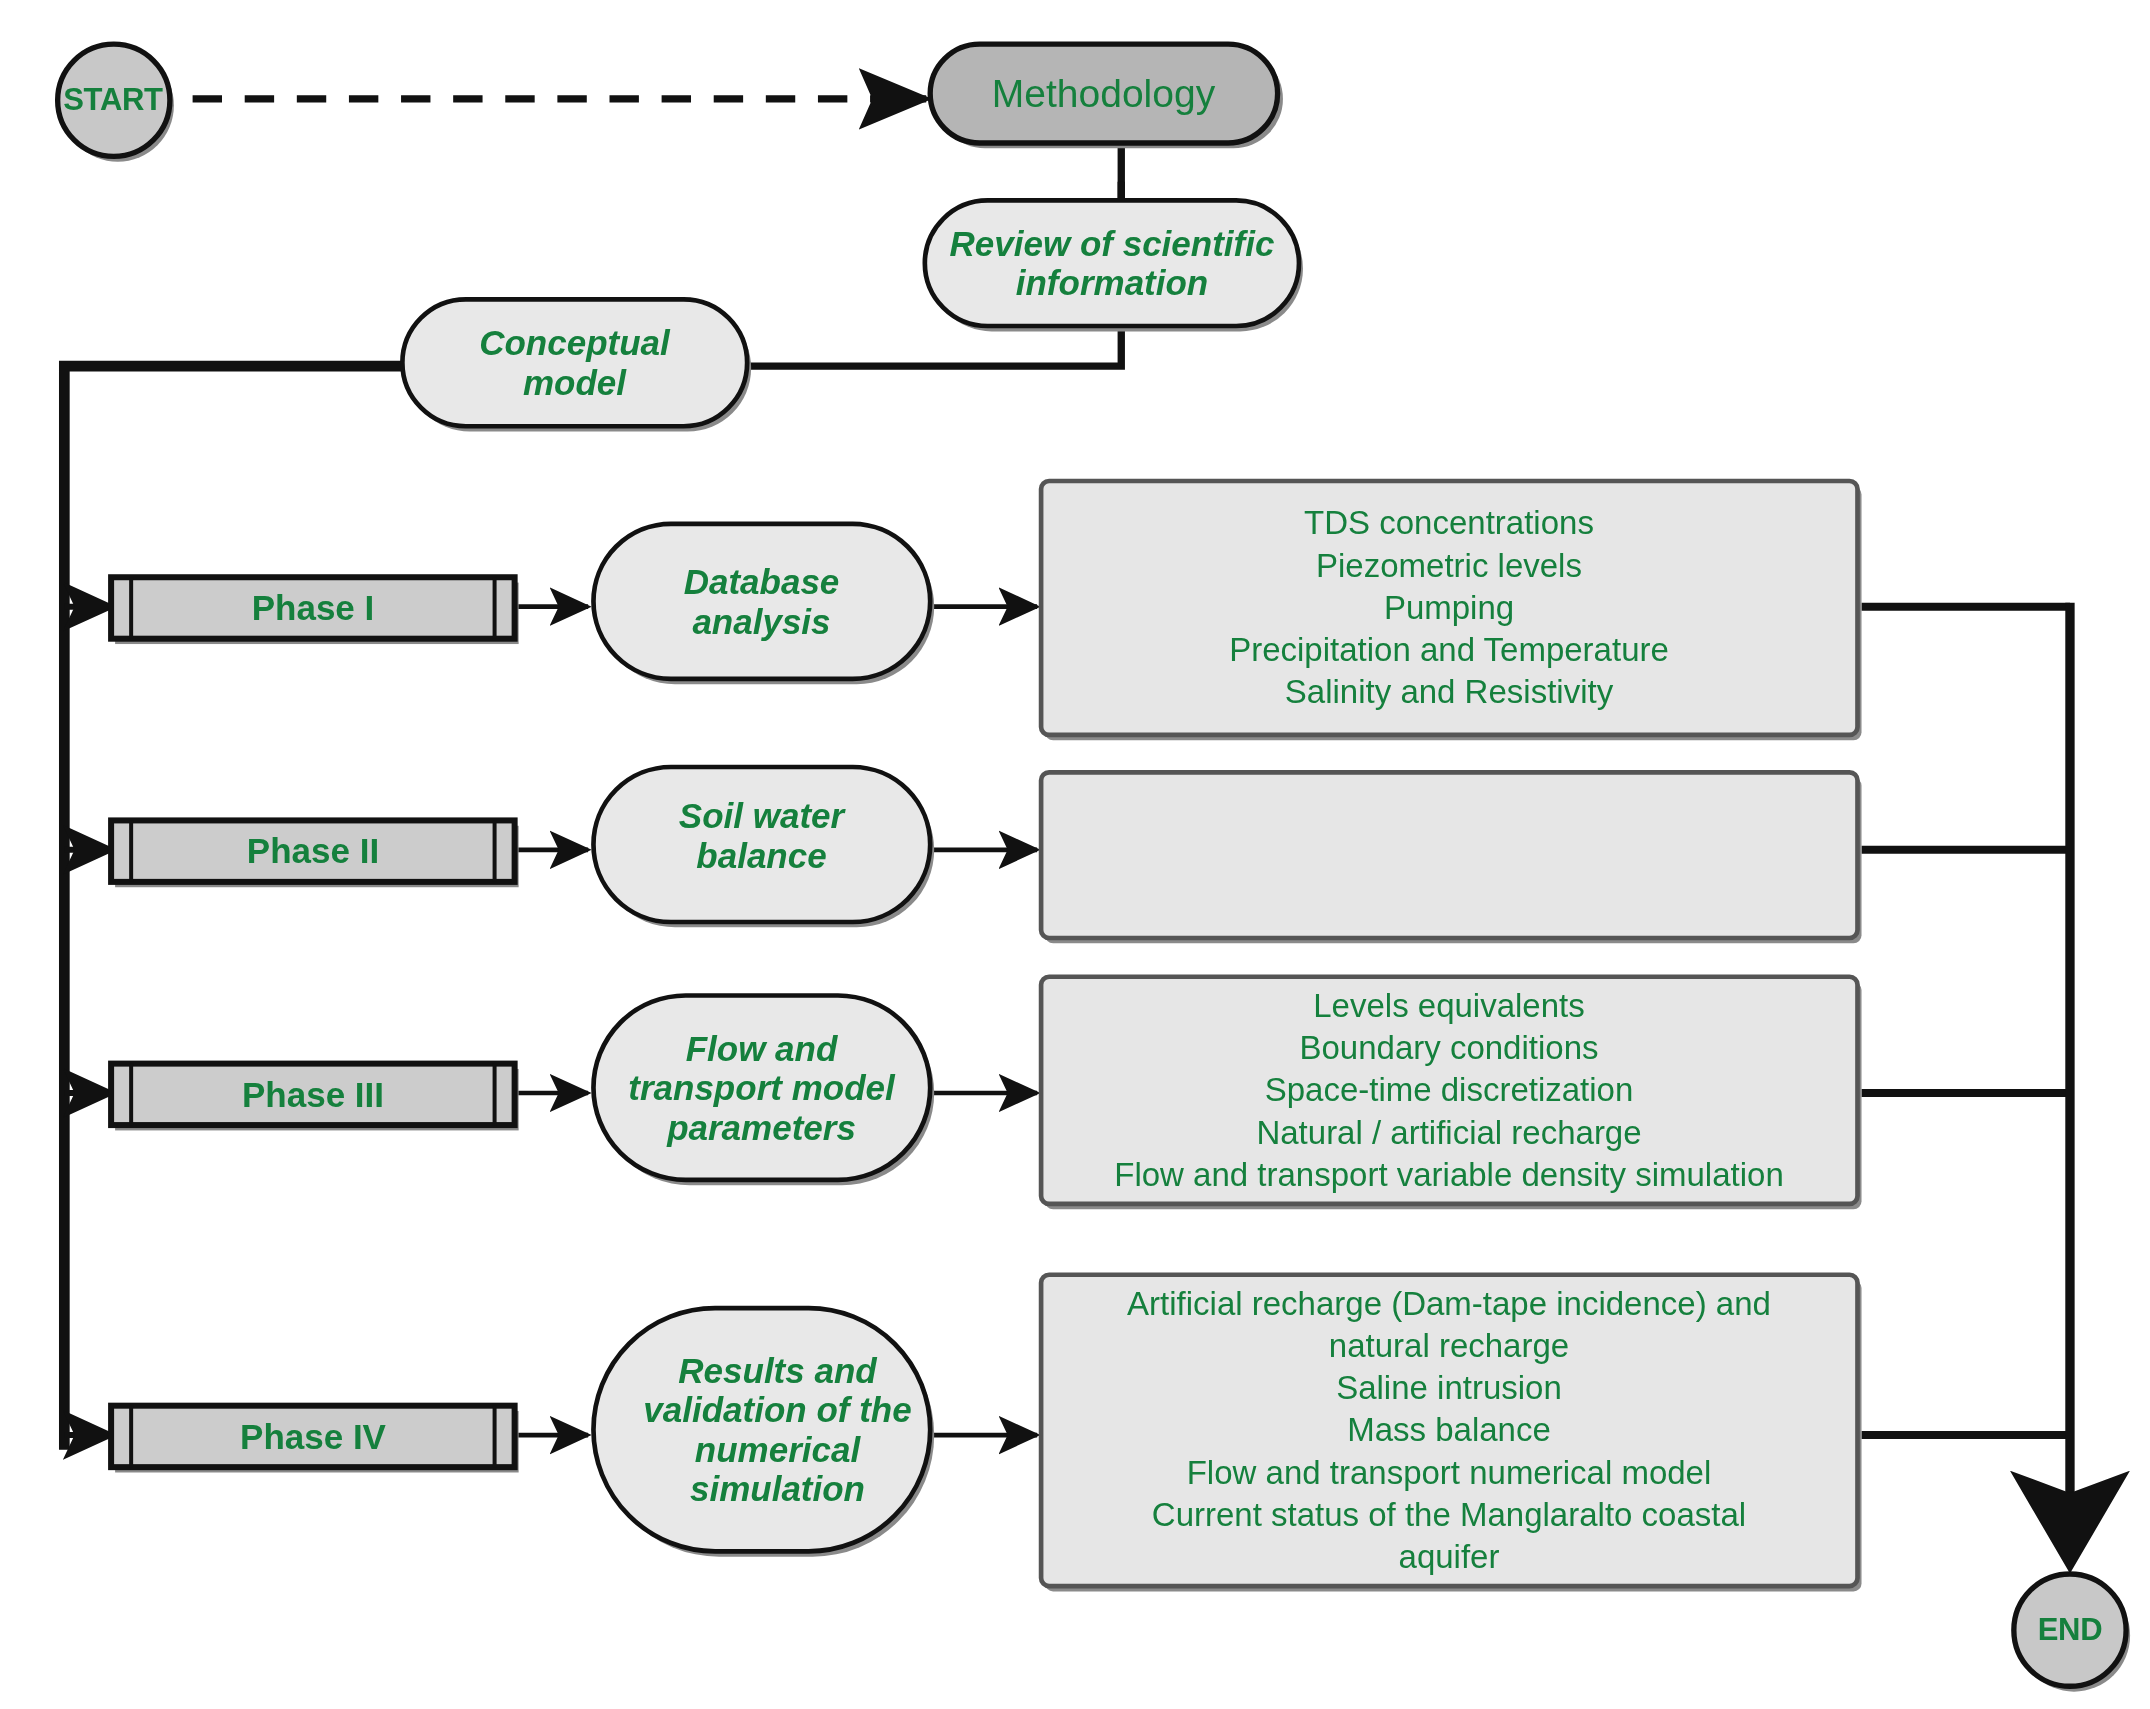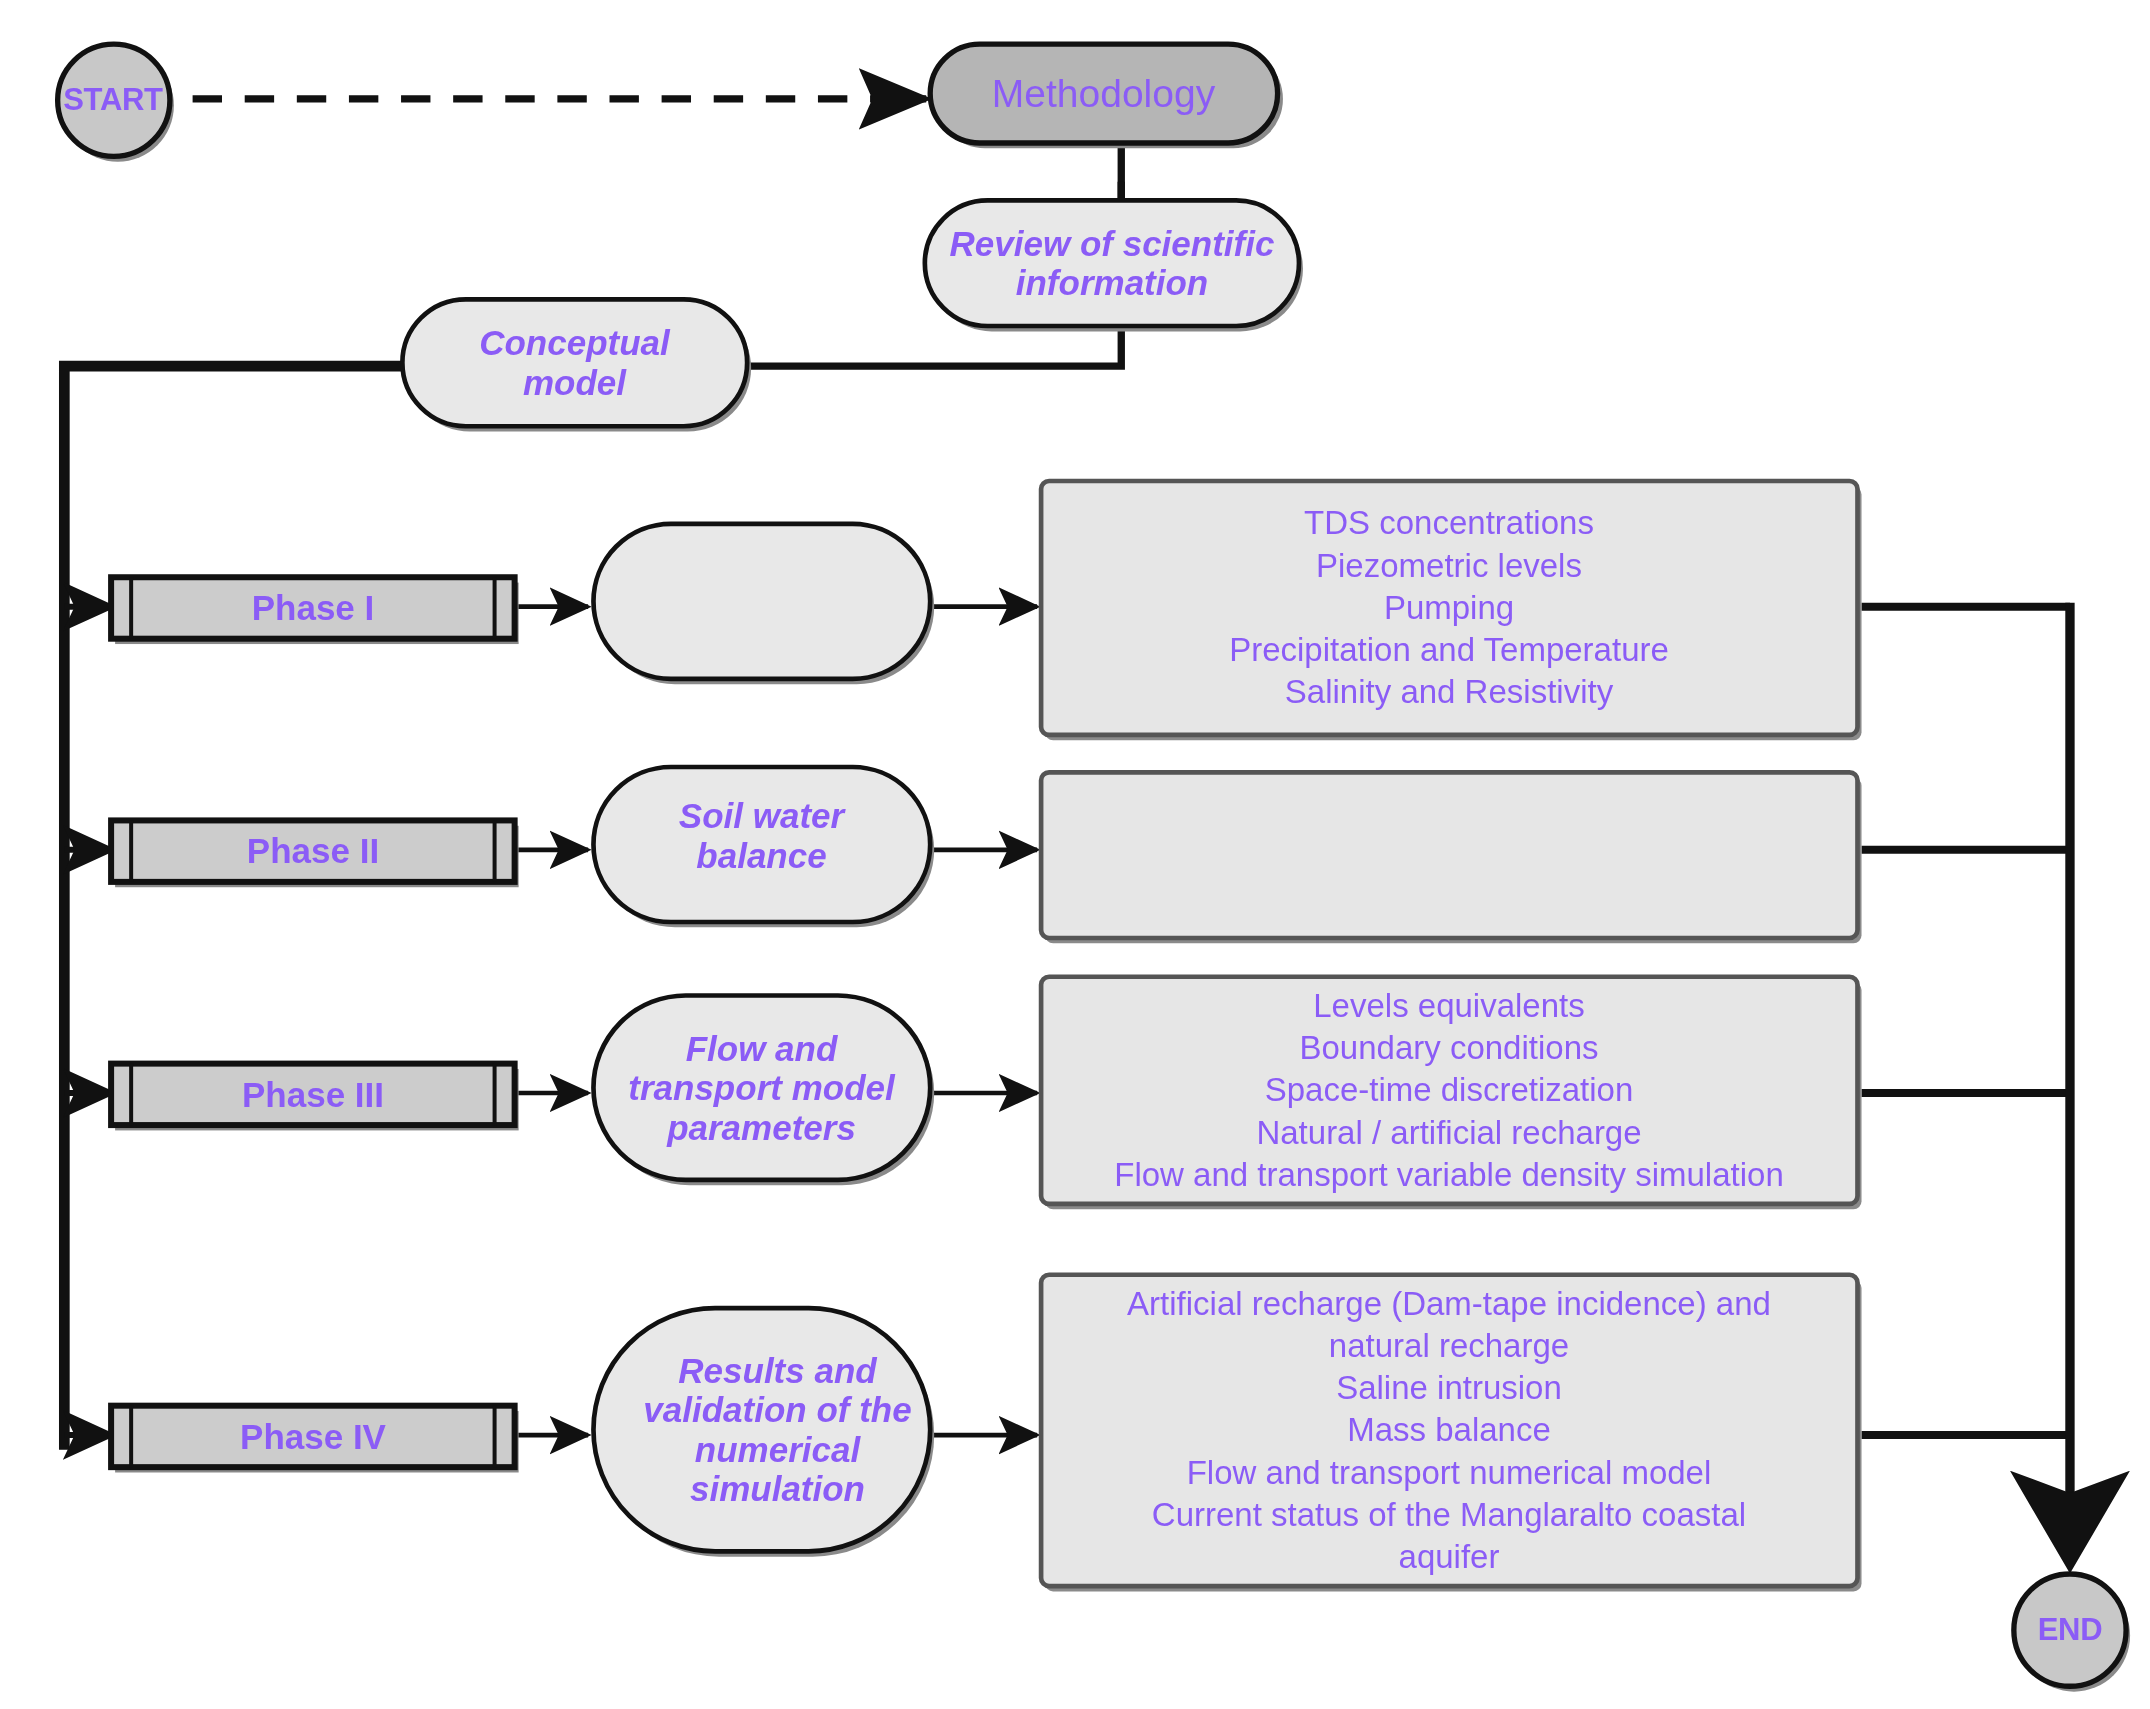--- a/index.html
+++ b/index.html
@@ -21,21 +21,21 @@
     left: 0;
     width: 2151px;
     height: 1709px;
   }
   .node-text {
     position: absolute;
     display: flex;
     align-items: center;
     justify-content: center;
     text-align: center;
-    color: #8b5cf6;
+    color: #15803d;
     line-height: 1.12;
     pointer-events: none;
     white-space: pre-line;
   }
   .terminal-label {
     font-weight: bold;
     font-size: 31px;
     letter-spacing: -0.3px;
   }
   .methodology-label {
@@ -171,20 +171,22 @@
 information</div>
 
   <div class="node-text stadium-label" style="left:402px; top:299px; width:345px; height:127px;">Conceptual
 model</div>
 
   <div class="node-text phase-label" style="left:111px; top:577px; width:404px; height:61px;">Phase I</div>
   <div class="node-text phase-label" style="left:111px; top:820px; width:404px; height:61px;">Phase II</div>
   <div class="node-text phase-label" style="left:111px; top:1064px; width:404px; height:61px;text-align:center;">Phase III</div>
   <div class="node-text phase-label" style="left:111px; top:1406px; width:404px; height:61px;">Phase IV</div>
 
+  <div class="node-text stadium-label" style="left:601px; top:524px; width:321px; height:155px;">Database
+analysis</div>
   <div class="node-text stadium-label" style="left:601px; top:758px; width:321px; height:155px;">Soil water
 balance</div>
   <div class="node-text stadium-label" style="left:601px; top:996px; width:321px; height:184px;">Flow and
 transport model
 parameters</div>
   <div class="node-text stadium-label" style="left:617px; top:1308px; width:321px; height:243px;">Results and
 validation of the
 numerical
 simulation</div>
 

